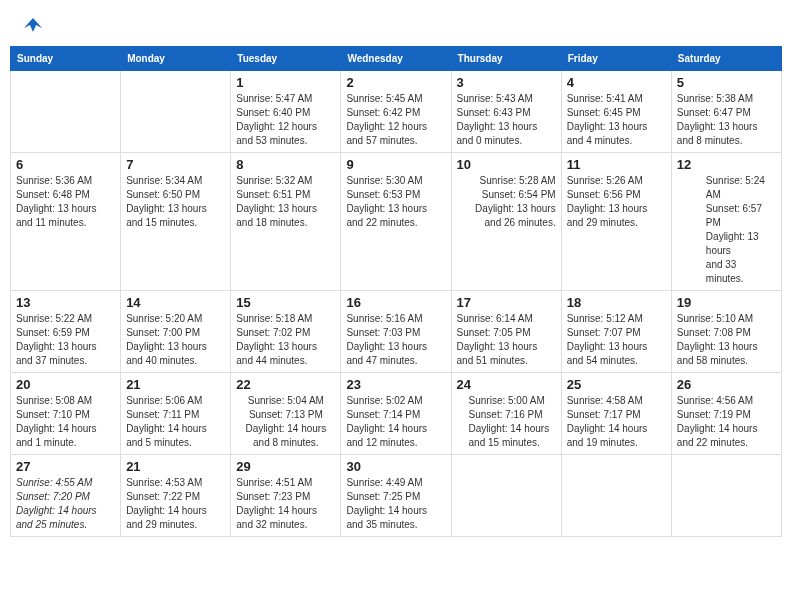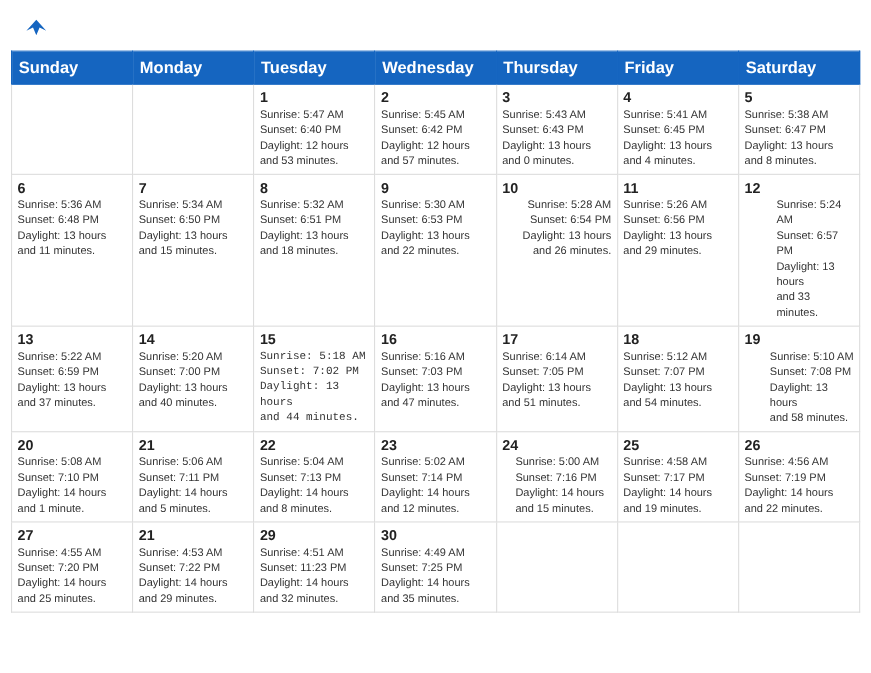--- a/index.html
+++ b/index.html
@@ -51,21 +51,21 @@
       width: 100%;
       border-collapse: collapse;
       margin-top: 6px;
       border: 1px solid #ccc;
     }
     .calendar th {
       background-color: #1565C0;
       color: #fff;
       text-align: left;
       padding: 6px 6px;
-      font-size: 15px;
+      font-size: 10px;
       font-weight: bold;
       border: 1px solid #1565C0;
     }
     .calendar td {
       vertical-align: top;
       padding: 4px 5px;
       border: 1px solid #ddd;
       font-size: 10.5px;
       color: #222;
       width: calc(100% / 7);
@@ -220,21 +220,21 @@
         </td>
         <td>
           <span class="day-number">14</span>
           <div class="day-info" style="white-space: pre-line;">Sunrise: 5:20 AM
 Sunset: 7:00 PM
 Daylight: 13 hours
 and 40 minutes.</div>
         </td>
         <td>
           <span class="day-number">15</span>
-          <div class="day-info" style="white-space: pre-line; font-family: Liberation Mono, monospace;">Sunrise: 5:18 AM
+          <div class="day-info" style="white-space: pre-line;">Sunrise: 5:18 AM
 Sunset: 7:02 PM
 Daylight: 13 hours
 and 44 minutes.</div>
         </td>
         <td>
           <span class="day-number">16</span>
           <div class="day-info" style="white-space: pre-line;">Sunrise: 5:16 AM
 Sunset: 7:03 PM
 Daylight: 13 hours
 and 47 minutes.</div>
@@ -248,21 +248,21 @@
         </td>
         <td>
           <span class="day-number">18</span>
           <div class="day-info" style="white-space: pre-line;">Sunrise: 5:12 AM
 Sunset: 7:07 PM
 Daylight: 13 hours
 and 54 minutes.</div>
         </td>
         <td>
           <span class="day-number">19</span>
-          <div class="day-info" style="white-space: pre-line; margin-left: 23px;">Sunrise: 5:10 AM
+          <div class="day-info" style="white-space: pre-line;">Sunrise: 5:10 AM
 Sunset: 7:08 PM
 Daylight: 13 hours
 and 58 minutes.</div>
         </td>
       </tr>
       <tr>
         <td>
           <span class="day-number">20</span>
           <div class="day-info" style="white-space: pre-line;">Sunrise: 5:08 AM
 Sunset: 7:10 PM
@@ -271,21 +271,21 @@
         </td>
         <td>
           <span class="day-number">21</span>
           <div class="day-info" style="white-space: pre-line;">Sunrise: 5:06 AM
 Sunset: 7:11 PM
 Daylight: 14 hours
 and 5 minutes.</div>
         </td>
         <td>
           <span class="day-number">22</span>
-          <div class="day-info" style="white-space: pre-line;">Sunrise: 5:04 AM
+          <div class="day-info" style="white-space: pre-line; text-align: center;">Sunrise: 5:04 AM
 Sunset: 7:13 PM
 Daylight: 14 hours
 and 8 minutes.</div>
         </td>
         <td>
           <span class="day-number">23</span>
           <div class="day-info" style="white-space: pre-line;">Sunrise: 5:02 AM
 Sunset: 7:14 PM
 Daylight: 14 hours
 and 12 minutes.</div>
@@ -308,36 +308,36 @@
           <span class="day-number">26</span>
           <div class="day-info" style="white-space: pre-line;">Sunrise: 4:56 AM
 Sunset: 7:19 PM
 Daylight: 14 hours
 and 22 minutes.</div>
         </td>
       </tr>
       <tr>
         <td>
           <span class="day-number">27</span>
-          <div class="day-info" style="white-space: pre-line;">Sunrise: 4:55 AM
+          <div class="day-info" style="white-space: pre-line; font-style: italic;">Sunrise: 4:55 AM
 Sunset: 7:20 PM
 Daylight: 14 hours
 and 25 minutes.</div>
         </td>
         <td>
           <span class="day-number">21</span>
           <div class="day-info" style="white-space: pre-line;">Sunrise: 4:53 AM
 Sunset: 7:22 PM
 Daylight: 14 hours
 and 29 minutes.</div>
         </td>
         <td>
           <span class="day-number">29</span>
           <div class="day-info" style="white-space: pre-line;">Sunrise: 4:51 AM
-Sunset: 11:23 PM
+Sunset: 7:23 PM
 Daylight: 14 hours
 and 32 minutes.</div>
         </td>
         <td>
           <span class="day-number">30</span>
           <div class="day-info" style="white-space: pre-line;">Sunrise: 4:49 AM
 Sunset: 7:25 PM
 Daylight: 14 hours
 and 35 minutes.</div>
         </td>

